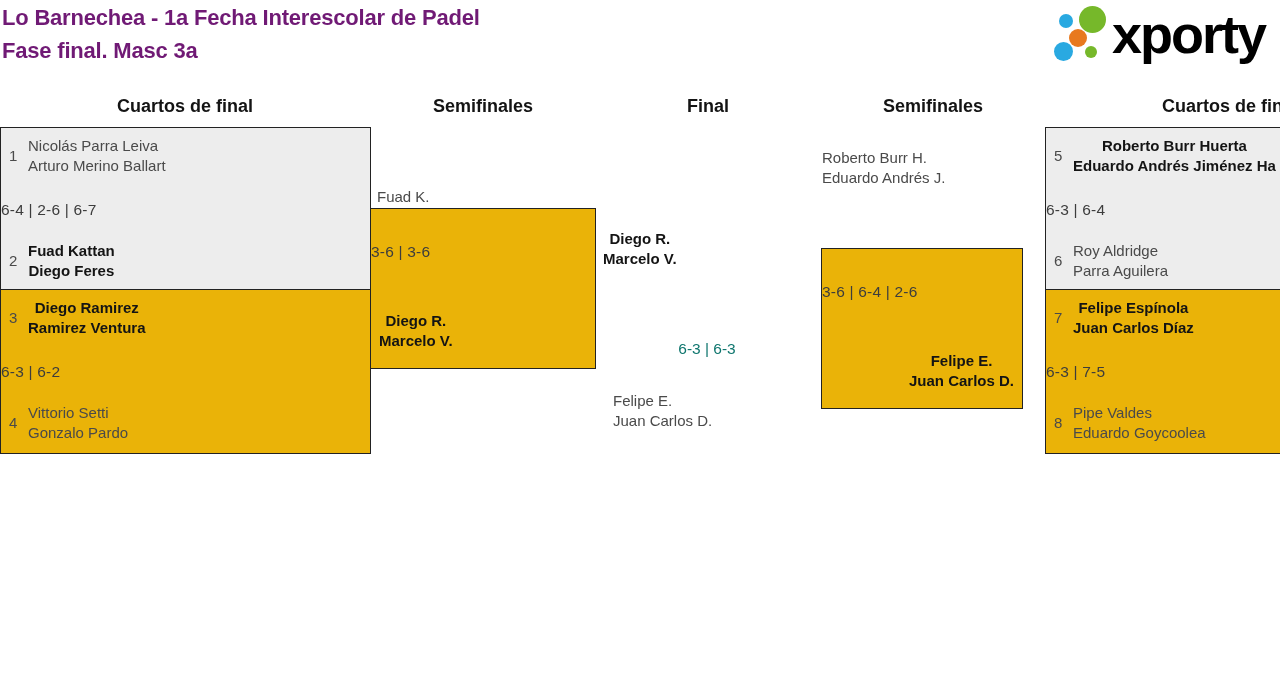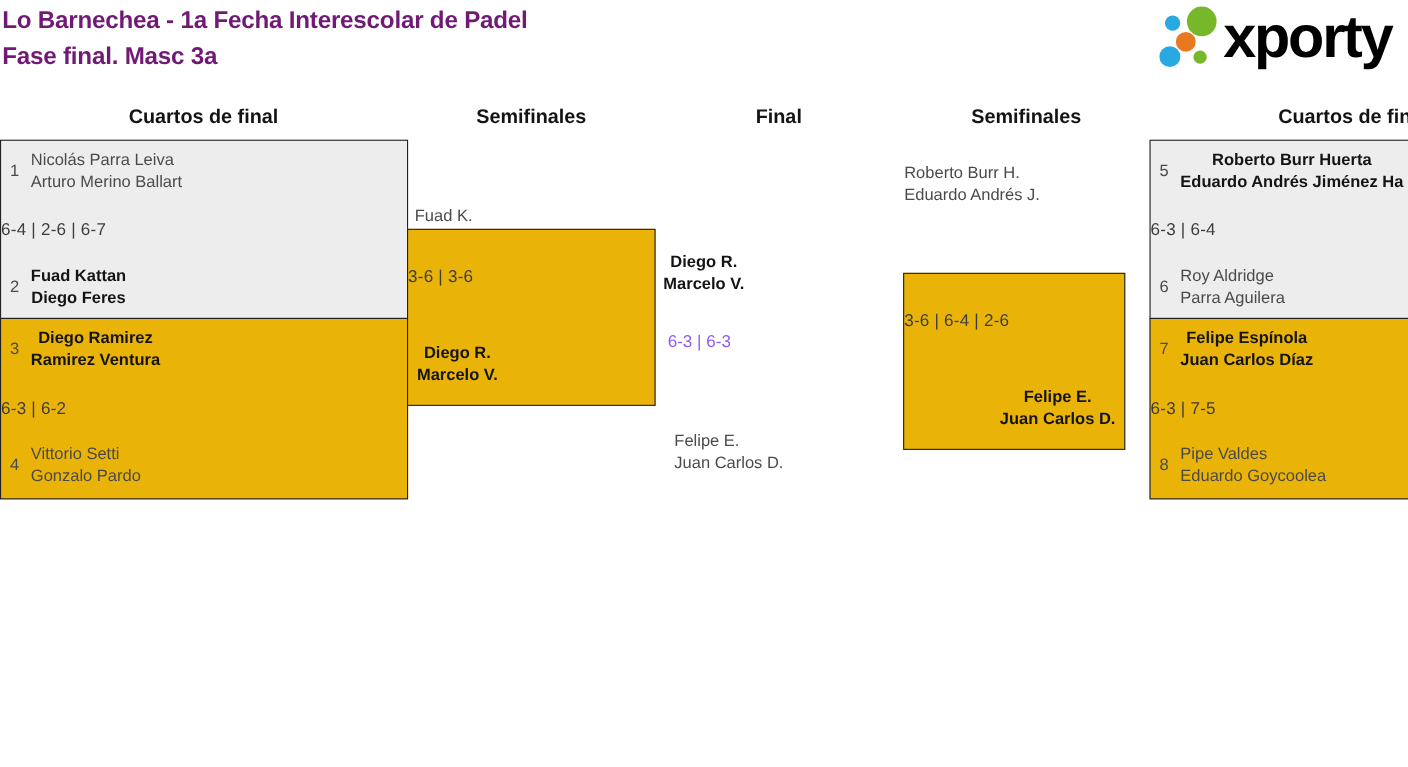--- a/index.html
+++ b/index.html
@@ -47,22 +47,22 @@
           font-size:15.5px;color:#3d3d3d;letter-spacing:0.2px;}
   .bscore.sfscore{top:34px;}
   .sfbot{position:absolute;top:102px;left:8px;}
   #sf2 .sfbot{left:auto;right:8px;}
 
   
   .float{position:absolute;}
   #sf1top{left:377px;top:148px;margin-top:39px;}
   #sf2top{left:822px;top:148px;width:215px;}
   #finaltop{left:603px;top:229px;}
-  #finalscore{left:607px;top:302px;width:200px;text-align:left;
-              font-size:15.5px;color:#8b5cf6;}
+  #finalscore{left:607px;top:340px;width:200px;text-align:center;
+              font-size:15.5px;color:#0f766e;}
   #finalbot{left:613px;top:391px;width:200px;}
 </style>
 </head>
 <body>
 
 <div class="page">
 
   <div class="title">
     <div>Lo Barnechea - 1a Fecha Interescolar de Padel</div>
     <div>Fase final. Masc 3a</div>

